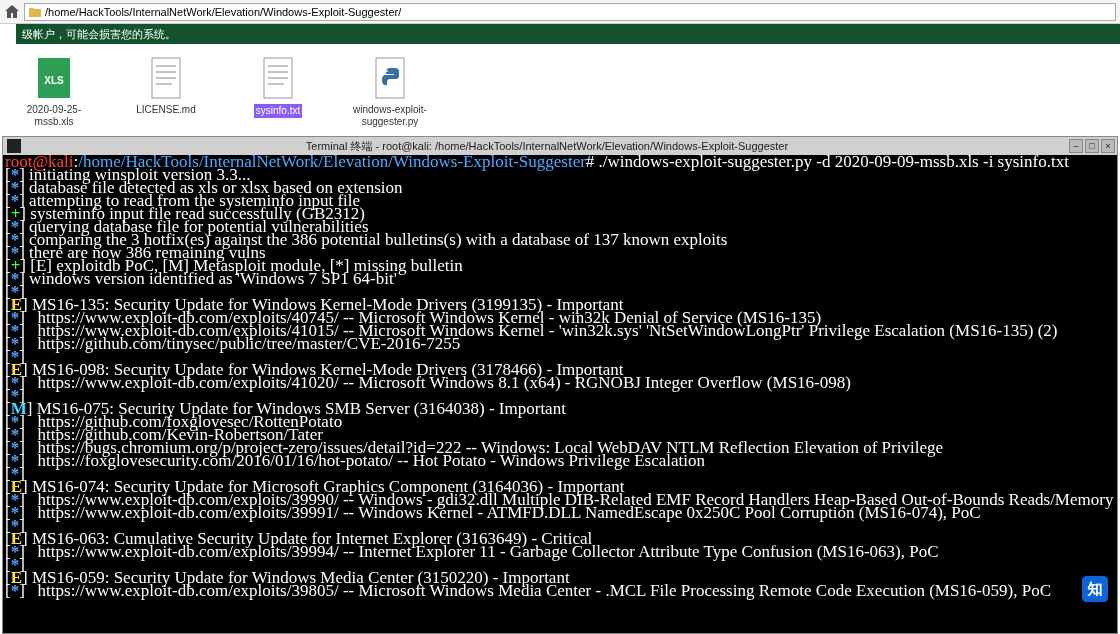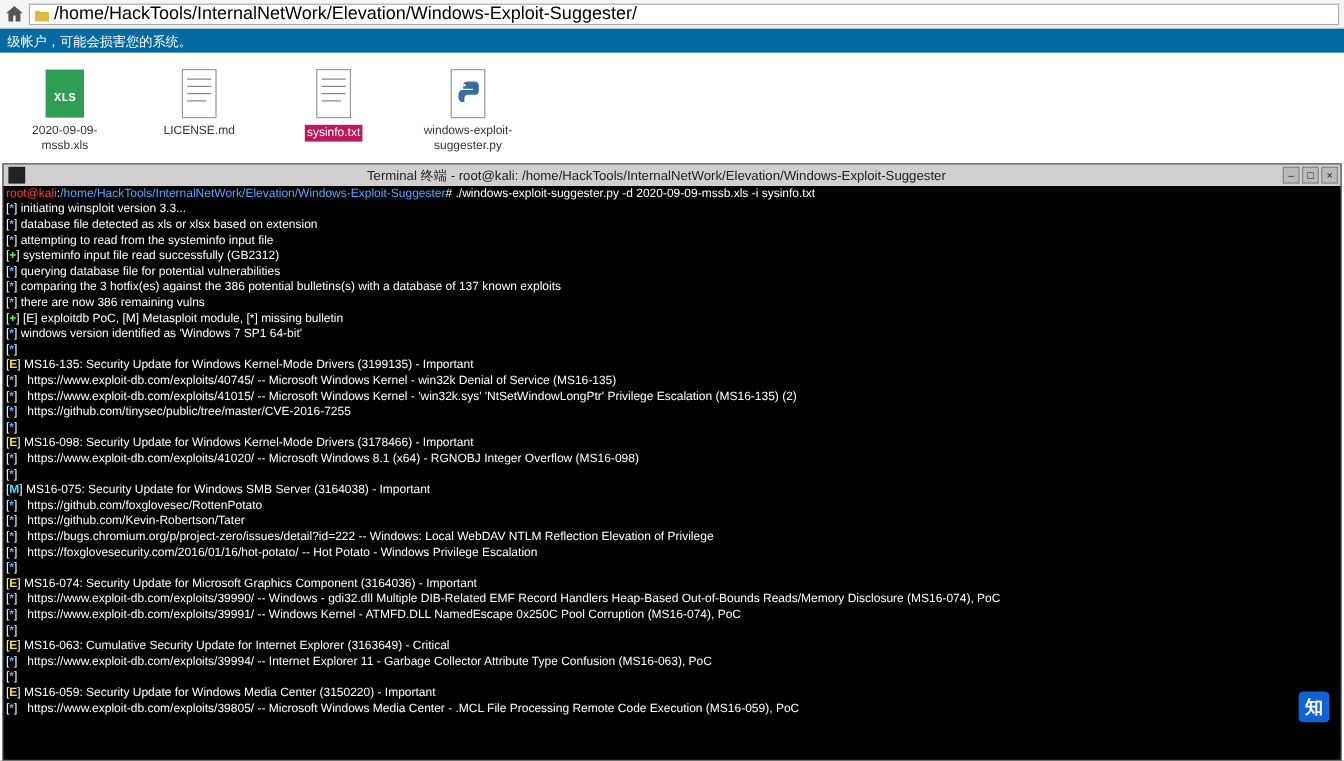--- a/index.html
+++ b/index.html
@@ -13,38 +13,38 @@
   }
   .addrbar {
     height: 24px; display: flex; align-items: center;
     border-bottom: 1px solid #ccc; background: #f5f5f5;
     padding: 0 4px; gap: 4px;
   }
   .addrbar .home { width: 16px; height: 16px; }
   .pathbox {
     flex: 1; background: #fff; border: 1px solid #aaa; height: 18px;
     display: flex; align-items: center; padding: 0 4px; gap: 4px;
-    font-size: 15px;
+    font-size: 11px;
   }
   .pathbox .folder-ic { width: 12px; height: 12px; }
   .notice {
-    background: #0369a1; color: #fff; font-size: 11px;
-    padding: 2px 6px; height: 20px; display: flex; align-items: center;
+    background: #14532d; color: #fff; font-size: 11px;
+    padding: 2px 6px; height: 20px; display: flex; align-items: center; margin-left: 16px;
   }
   .filearea {
     background: #fff; height: 92px; padding: 6px 10px;
     display: flex; gap: 24px;
   }
   .fileitem {
     width: 88px; display: flex; flex-direction: column; align-items: center;
     justify-content: flex-start; text-align: center; font-size: 10px;
     color: #333; padding-top: 4px; cursor: pointer;
   }
-  .fileitem.selected .lbl { background: #be185d; color: #fff; padding: 1px 2px; }
-  .icon-slot { width: 40px; height: 48px; display: flex; align-items: center; justify-content: flex-start; font-family: Liberation Mono, monospace; }
+  .fileitem.selected .lbl { background: #8b5cf6; color: #fff; padding: 1px 2px; }
+  .icon-slot { width: 40px; height: 48px; display: flex; align-items: center; justify-content: flex-start; }
   .lbl { margin-top: 2px; line-height: 1.2; word-break: break-word; }
   .term-window {
     position: absolute; left: 2px; right: 2px; top: 136px; bottom: 0;
     display: flex; flex-direction: column;
     background: #000; color: #fff;
     border: 1px solid #888;
   }
   .term-title {
     background: #d0d0d0; color: #222; height: 18px;
     display: flex; align-items: center; font-size: 11px;
@@ -54,21 +54,21 @@
   .term-title .ttext { flex: 1; text-align: center; }
   .term-title .wbtns { display: flex; gap: 2px; padding-right: 2px; }
   .term-title .wbtn { width: 14px; height: 14px; background: #bbb; border: 1px solid #888; font-size: 9px; display: flex; align-items: center; justify-content: center; cursor: pointer; }
   .term-menu {
     background: #e8e8e8; color: #222; height: 18px; font-size: 11px;
     display: flex; align-items: center; gap: 12px; padding: 0 8px;
     border-bottom: 1px solid #999;
   }
   .term-menu span { cursor: pointer; }
   .term-body {
-    flex: 1; font-family: Liberation Sans, sans-serif; font-size: 10px;
+    flex: 1; font-family: Liberation Serif, serif; font-size: 17px;
     line-height: 13px; padding: 0 2px; white-space: pre;
     background: rgba(0,0,0,0.92); overflow: hidden;
   }
   .ln { display: block; }
   .red { color: #ff4040; }
   .pblue { color: #4fa8ff; }
   .star { color: #4fa8ff; font-weight: bold; }
   .plus { color: #3fff3f; font-weight: bold; }
   .e   { color: #ffe040; font-weight: bold; }
   .m   { color: #40e0ff; font-weight: bold; }
@@ -105,21 +105,21 @@
 </div>
 
 <div class="filearea">
     <div class="fileitem">
       <div class="icon-slot">
         <svg width="40" height="48">
           <rect x="4" y="4" width="32" height="40" fill="#2e9e55"></rect>
           <text x="20" y="30" font-size="10" text-anchor="middle" fill="#fff" font-weight="700">XLS</text>
         </svg>
       </div>
-      <div class="lbl">2020-09-09-mssb.xls</div>
+      <div class="lbl">2020-09-25-mssb.xls</div>
     </div>
     <div class="fileitem">
       <div class="icon-slot">
         <svg width="40" height="48">
           <rect x="6" y="4" width="28" height="40" fill="#fff" stroke="#999"></rect>
           <line x1="10" y1="12" x2="30" y2="12" stroke="#888"></line>
           <line x1="10" y1="18" x2="30" y2="18" stroke="#888"></line>
           <line x1="10" y1="24" x2="30" y2="24" stroke="#888"></line>
           <line x1="10" y1="30" x2="26" y2="30" stroke="#888"></line>
         </svg>

